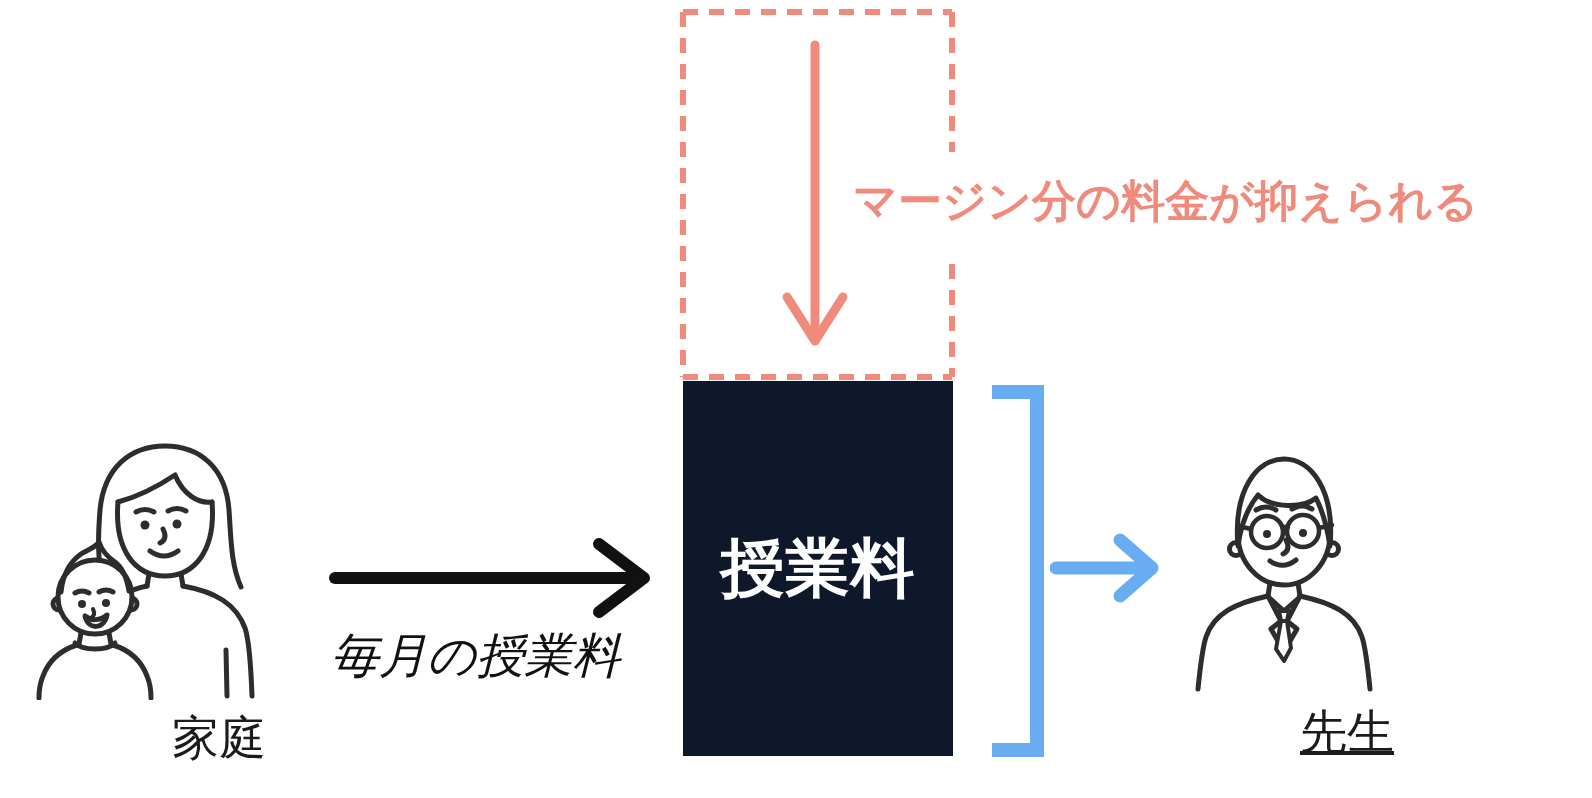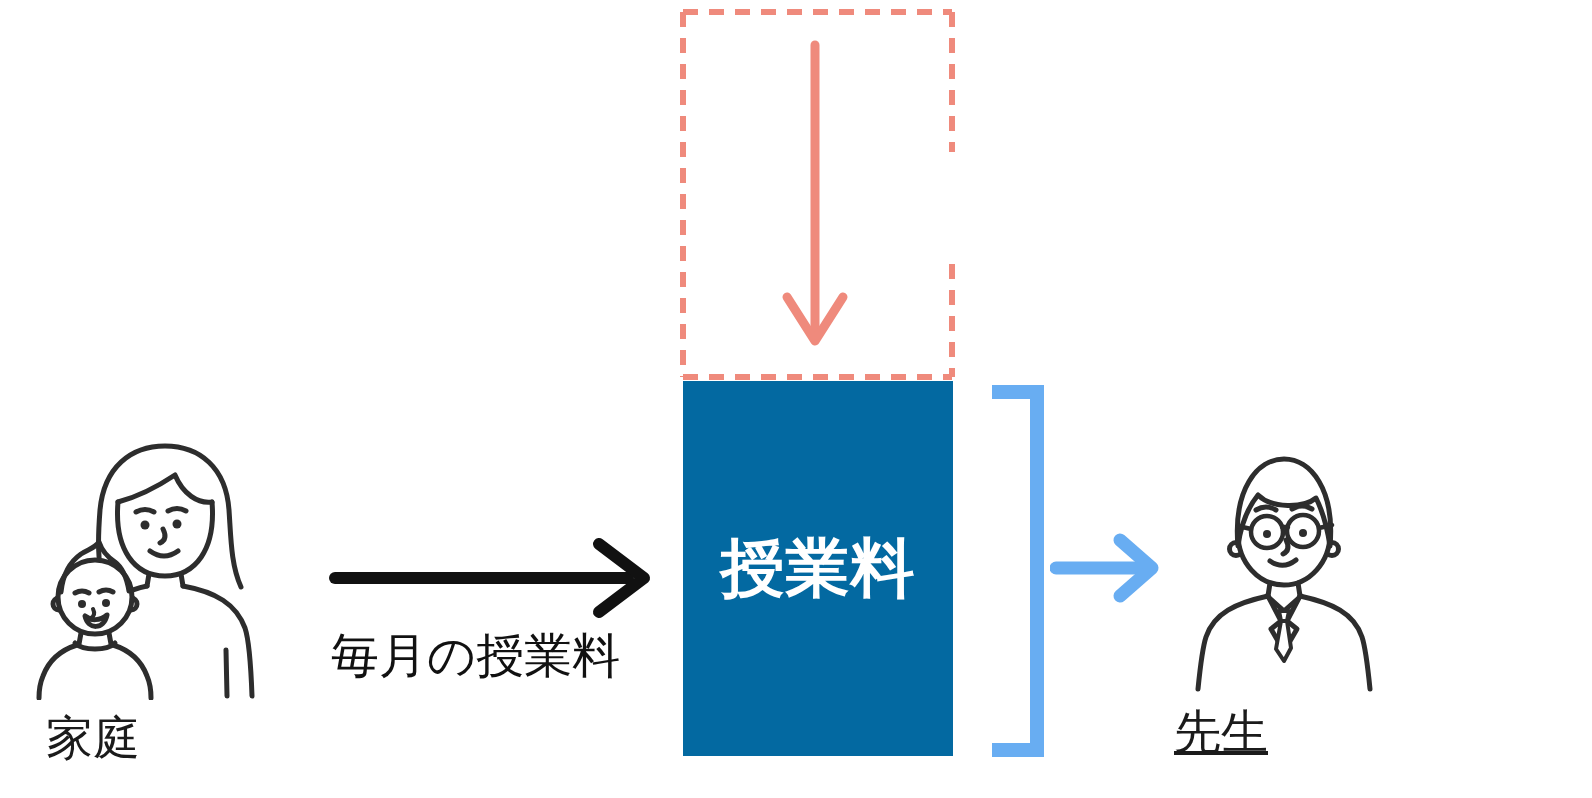--- a/index.html
+++ b/index.html
@@ -2,34 +2,34 @@
 <html><head>
 <meta charset="utf-8">
 <style>
   html,body{margin:0;padding:0;background:#ffffff;}
   .stage{
     position:relative;width:1592px;height:798px;background:#ffffff;overflow:hidden;
     font-family:"DejaVu Sans","Liberation Sans",sans-serif;
   }
   .abs{position:absolute;}
   .label{
-    color:#1b1b1b;font-size:47px;line-height:1.1;text-align:left;
+    color:#1b1b1b;font-size:47px;line-height:1.1;text-align:right;
     font-family:"DejaVu Sans","Liberation Sans",sans-serif;
   }
   #family-svg{left:30px;top:440px;}
   #family-label{left:46px;top:712px;width:220px;}
   #black-arrow-svg{left:328px;top:533px;}
-  #flow-label{left:331px;top:624px;font-size:48px;color:#111;white-space:nowrap;}
+  #flow-label{left:331px;top:624px;font-size:48px;color:#111;white-space:nowrap;font-style:italic;}
   #dashed-box-svg{left:670px;top:0px;}
   #margin-note{
     left:853px;top:172px;font-size:44px;font-weight:bold;color:#ef8a7c;
     white-space:nowrap;z-index:5;
   }
   #tuition-box{
-    left:683px;top:381px;width:270px;height:375px;background:#0369a1;
+    left:683px;top:381px;width:270px;height:375px;background:#0f172a;
     display:flex;align-items:center;justify-content:center;
   }
   #tuition-box .box-text{color:#ffffff;font-size:64px;font-weight:bold;letter-spacing:1px;}
   #bracket-svg{left:985px;top:378px;}
   #blue-arrow-svg{left:1050px;top:528px;}
   #teacher-svg{left:1180px;top:452px;}
   #teacher-label{left:1174px;top:706px;width:220px;text-decoration:underline;}
   svg{display:block;}
 </style>
 </head>
@@ -84,20 +84,21 @@
       <path d="M 282,12 V 152"></path>
       <path d="M 282,264 V 377"></path>
       <path d="M 13,377 H 282"></path>
     </g>
     <g stroke-width="9" stroke-linecap="round" stroke-linejoin="round">
       <path d="M 145,45 V 336"></path>
       <path d="M 117,297 L 145,341 L 173,297"></path>
     </g>
   </svg>
 
+  <div id="margin-note" class="abs">マージン分の料金が抑えられる</div>
 
   <div id="tuition-box" class="abs">
     <span class="box-text">授業料</span>
   </div>
 
   <svg id="bracket-svg" class="abs" width="70" height="385" viewBox="0 0 70 385" fill="none" stroke="#68adf2" stroke-width="14" stroke-linecap="butt">
     <path d="M 7,14 H 52"></path>
     <path d="M 52,7 V 379"></path>
     <path d="M 7,372 H 52"></path>
   </svg>

